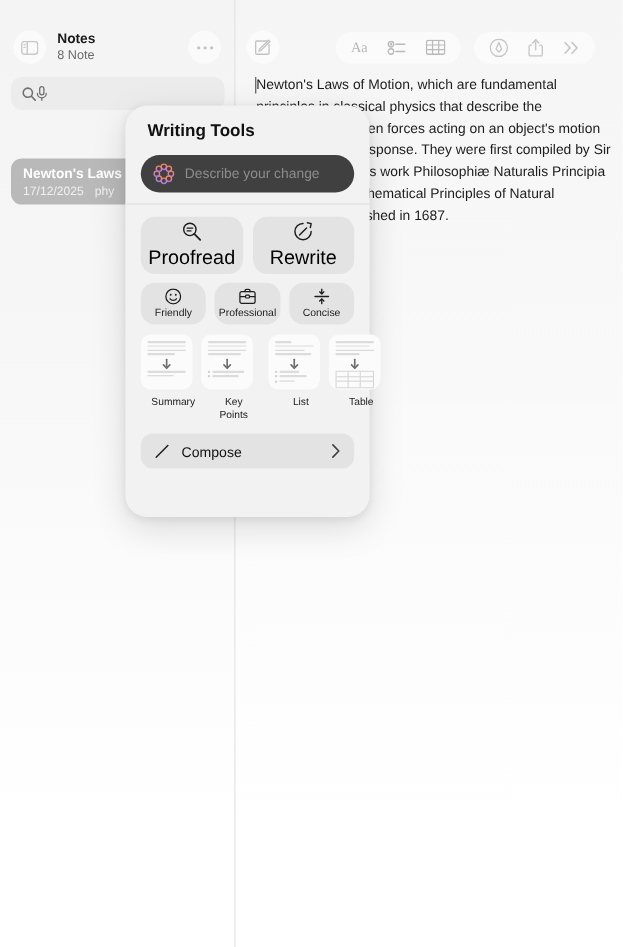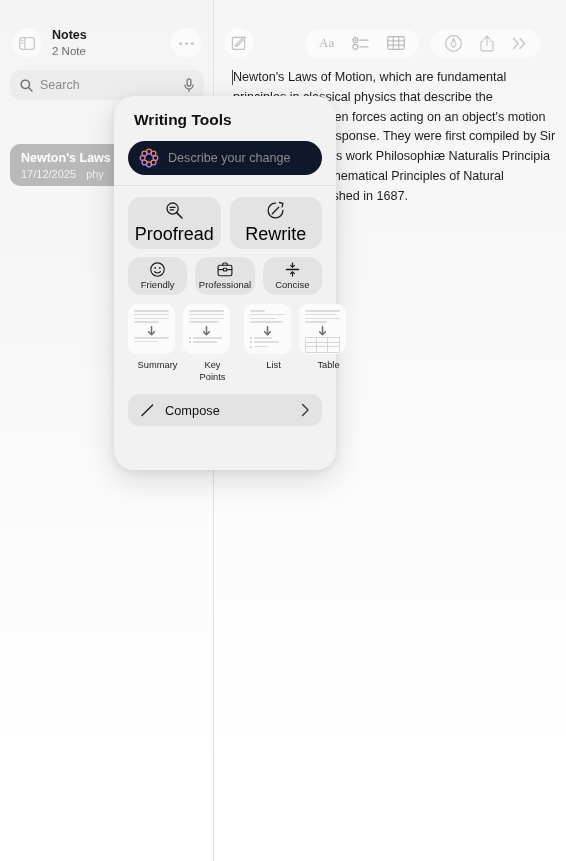--- a/index.html
+++ b/index.html
@@ -105,21 +105,21 @@
   .wt-panel {
     position:absolute; left:114px; top:96px; width:222px; height:374px;
     background:#f2f2f2; border-radius:20px;
     box-shadow: 0 10px 32px rgba(0,0,0,.13), 0 2px 8px rgba(0,0,0,.07);
     padding:14px 14px 0 14px;
     z-index:10;
   }
   .wt-title { font-size:15.5px; font-weight:700; color:#111; margin:1px 0 0 6px; }
 
   .wt-input {
-    margin-top:12px; height:34px; background:#0f172a; border-radius:17px;
+    margin-top:12px; height:34px; background:#404040; border-radius:17px;
     display:flex; align-items:center; padding:0 11px;
   }
   .wt-input-ph { font-size:12.6px; color:#8c8c8c; margin-left:9px; }
 
   .wt-sep { height:1px; background:#e0e0e0; margin:10px -14px 0 -14px; }
 
   .wt-bigrow { display:flex; gap:9px; margin-top:11px; }
   .big-btn {
     flex:1; height:52px; background:#e3e3e3; border-radius:13px;
     display:flex; flex-direction:column; align-items:center; justify-content:center; gap:4px;
@@ -179,37 +179,36 @@
     <div class="circ-btn">
       <svg width="16" height="13" viewBox="0 0 16 13">
         <rect x="0.7" y="0.7" width="14.6" height="11.6" rx="2.6" fill="none" stroke="#c9c9c9" stroke-width="1.3"></rect>
         <line x1="5.8" y1="0.7" x2="5.8" y2="12.3" stroke="#c9c9c9" stroke-width="1.3"></line>
         <rect x="2.2" y="3.1" width="2.2" height="1.1" rx="0.5" fill="#c9c9c9"></rect>
         <rect x="2.2" y="5.6" width="2.2" height="1.1" rx="0.5" fill="#c9c9c9"></rect>
       </svg>
     </div>
     <div class="sb-titles">
       <div class="sb-title">Notes</div>
-      <div class="sb-sub">2 Note</div>
+      <div class="sb-sub">8 Note</div>
     </div>
     <div class="circ-btn">
       <svg width="17" height="5" viewBox="0 0 17 5">
         <circle cx="2.6" cy="2.5" r="1.5" fill="#c4c4c4"></circle>
         <circle cx="8.5" cy="2.5" r="1.5" fill="#c4c4c4"></circle>
         <circle cx="14.4" cy="2.5" r="1.5" fill="#c4c4c4"></circle>
       </svg>
     </div>
   </div>
 
   <div class="search-bar">
     <svg width="13" height="13" viewBox="0 0 13 13">
       <circle cx="5.3" cy="5.3" r="4.2" fill="none" stroke="#6e6e6e" stroke-width="1.4"></circle>
       <line x1="8.5" y1="8.5" x2="12" y2="12" stroke="#6e6e6e" stroke-width="1.4" stroke-linecap="round"></line>
     </svg>
-    <div class="search-text">Search</div>
     <svg width="10" height="14" viewBox="0 0 10 14">
       <rect x="3.1" y="0.8" width="3.8" height="7.4" rx="1.9" fill="none" stroke="#6e6e6e" stroke-width="1.2"></rect>
       <path d="M1 7 a4 4 0 0 0 8 0" fill="none" stroke="#6e6e6e" stroke-width="1.2" stroke-linecap="round"></path>
       <line x1="5" y1="11" x2="5" y2="13.2" stroke="#6e6e6e" stroke-width="1.2" stroke-linecap="round"></line>
     </svg>
   </div>
 
   <div class="note-row">
     <div class="note-title">Newton's Laws of Motion</div>
     <div class="note-meta">

